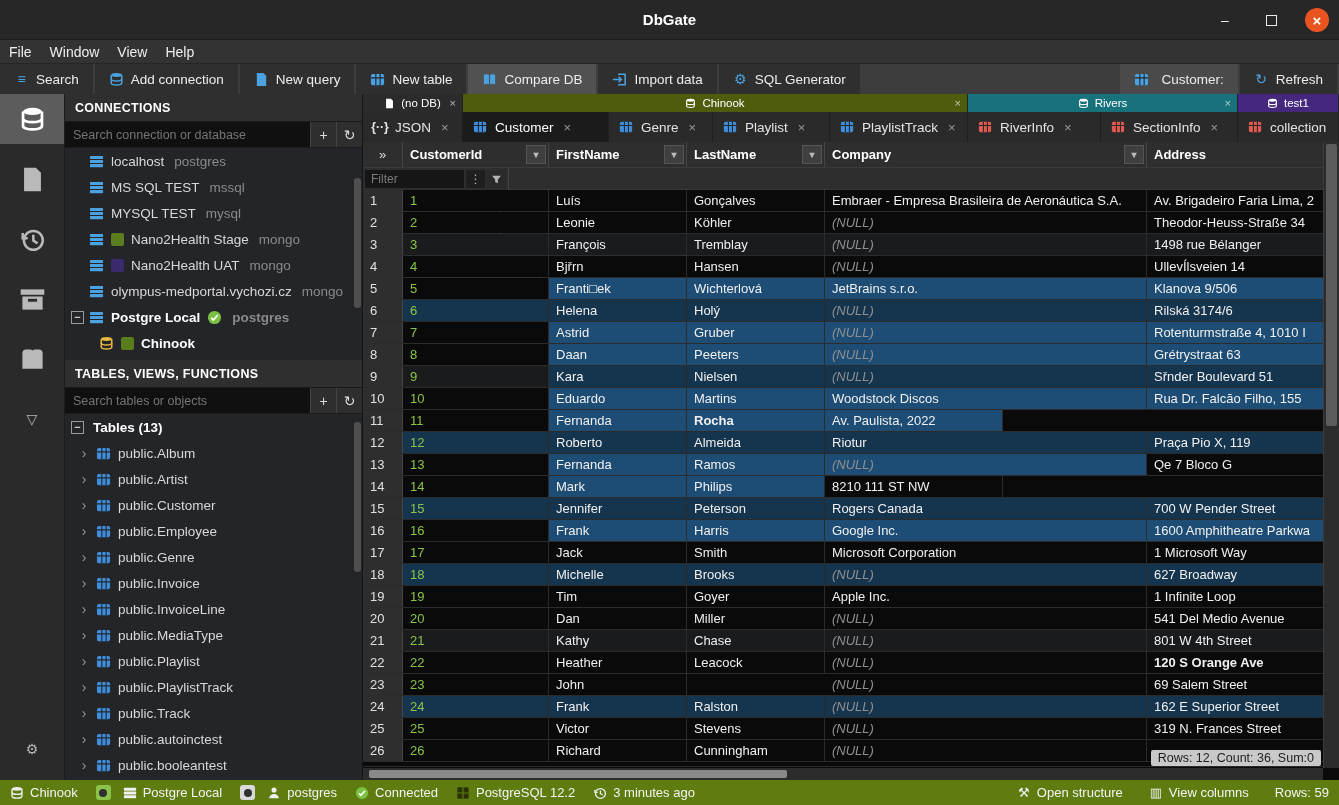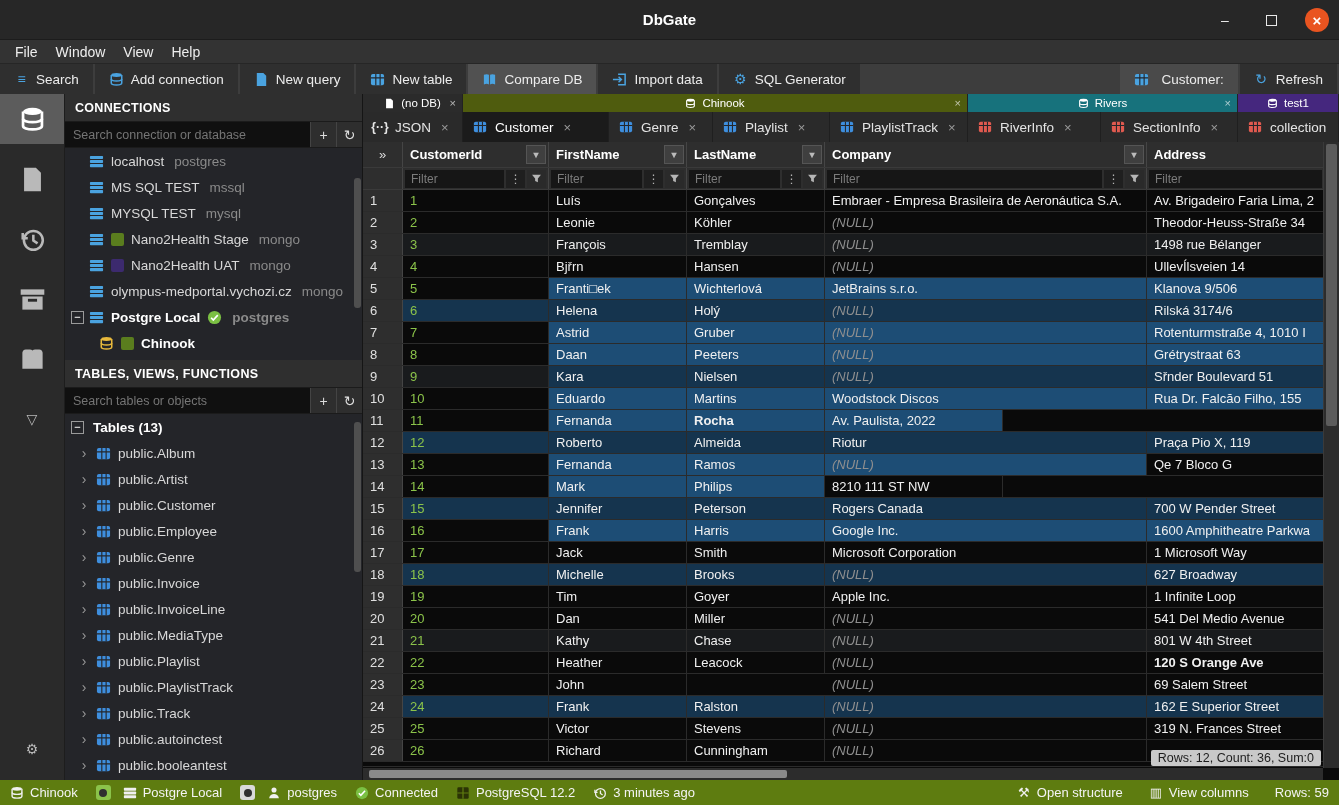--- a/index.html
+++ b/index.html
@@ -9,21 +9,21 @@
 
   
   .titlebar { height:40px; background:#272727; display:flex; align-items:center; justify-content:center; position:relative; border-bottom:1px solid #1c1c1c; }
   .titlebar .title { font-weight:bold; font-size:15px; color:#fff; }
   .winctl { position:absolute; right:10px; top:0; height:40px; display:flex; align-items:center; gap:22px; }
   .wc { width:24px; height:24px; display:flex; align-items:center; justify-content:center; color:#e8e8e8; font-size:14px; cursor:default; }
   .wc.max span { width:11px; height:11px; border:1.5px solid #e8e8e8; display:block; }
   .wc.close { background:#e95420; border-radius:50%; color:#fff; font-size:15px; font-weight:bold; }
 
   
-  .menubar { height:24px; background:#333333; display:flex; align-items:center; padding-left:6px; border-bottom:1px solid #262626; }
+  .menubar { height:24px; background:#333333; display:flex; align-items:center; border-bottom:1px solid #262626; }
   .menu-item { padding:2px 9px; font-size:14px; color:#eee; }
 
   
   .toolbar { height:30px; background:#3d3d3d; display:flex; align-items:stretch; }
   .tbtn { display:flex; align-items:center; gap:7px; padding:0 14px; background:#2f2f2f; margin-right:2px; font-size:13.5px; color:#ececec; white-space:nowrap; }
   .tbtn.active { background:#515151; }
   .tbtn.hl { background:#4a4a4a;gap:12px; }
   .tb-spacer { flex:1; background:#3d3d3d; }
   .tbtn .ic { color:#4aa3e0; }
 
@@ -74,21 +74,21 @@
   .tab .ic { width:14px; height:14px; }
   .tab .ic.txt { font-size:12px; color:#e8e8e8; font-weight:bold; }
 
   
   .grid { position:relative; flex:1; background:#0a0a0a; overflow:hidden; }
   .gr { display:flex; }
   .ghead { height:26px; background:#2e2e2e; border-bottom:1px solid #3a3a3a; }
   .ghead .cell { display:flex; align-items:center; font-weight:bold; font-size:13px; color:#fff; border-right:1px solid #454545; padding-left:7px; position:relative; }
   .corner { width:40px; flex:none; display:flex; align-items:center; justify-content:center; color:#ddd; background:#2e2e2e; border-right:1px solid #454545; font-size:13px; }
   .dd { position:absolute; right:2px; top:3px; bottom:3px; width:20px; background:#3f3f3f; border:1px solid #555; display:flex; align-items:center; justify-content:center; color:#bbb; font-size:10px; }
-  .gfilter { height:22px; background:#2e2e2e; border-bottom:1px solid #3a3a3a; }
+  .gfilter { height:22px; background:#2e2e2e; border-bottom:1px solid #3a3a3a;flex-direction:column; }
   .fcell { display:flex; align-items:center; border-right:1px solid #454545; background:#2e2e2e; padding:2px; gap:2px; }
   .fcell .finput { flex:1; height:18px; background:#161616; color:#7c7c7c; font-size:12px; display:flex; align-items:center; padding-left:6px; overflow:hidden; }
   .fbtn { width:19px; height:18px; flex:none; display:flex; align-items:center; justify-content:center; background:#1f1f1f; color:#b5b5b5; font-size:12px; }
   .fbtn.funnel { background:#2a2a2a; }
   .fbtn.funnel svg { width:11px; height:11px; }
   .rows { }
   .drow { height:22px; border-bottom:1px solid #2b2b2b; }
   .rnum { width:40px; flex:none; background:#2e2e2e; color:#e0e0e0; font-size:13px; display:flex; align-items:center; padding-left:7px; border-right:1px solid #454545; }
   .cell { white-space:nowrap; overflow:hidden; flex:none; }
   .dcell { display:flex; align-items:center; padding-left:7px; font-size:13px; color:#f0f0f0; border-right:1px solid #2b2b2b; background:#0a0a0a; }

